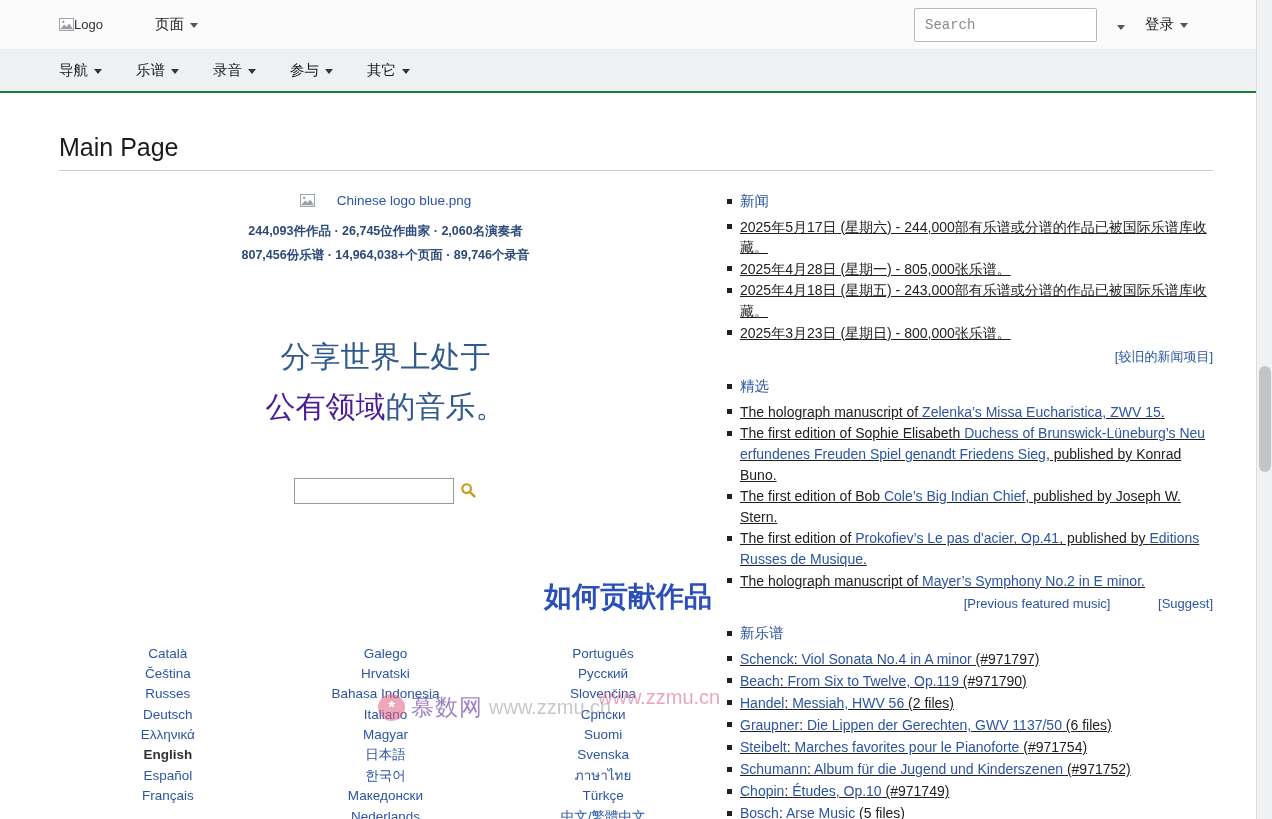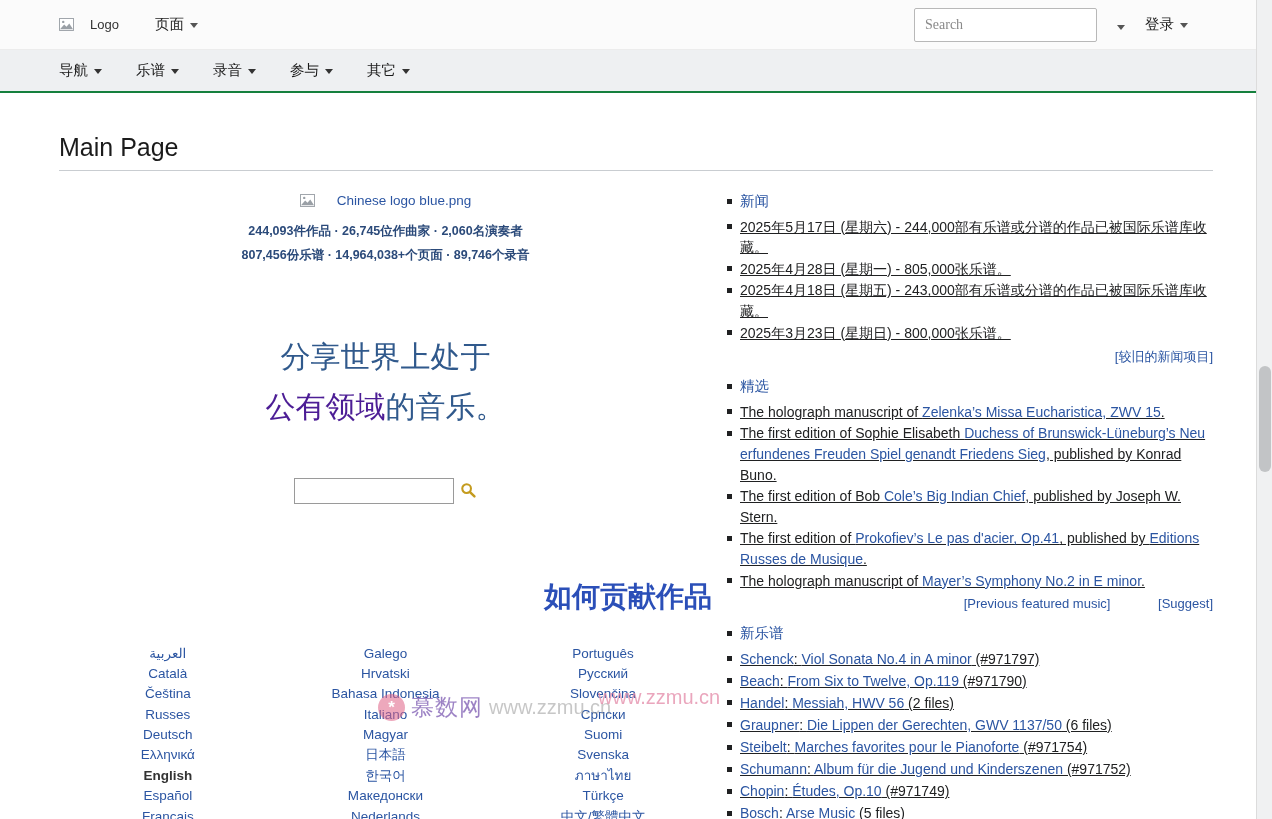--- a/index.html
+++ b/index.html
@@ -5,29 +5,29 @@
   * { margin:0; padding:0; box-sizing:border-box; }
   html,body { width:1272px; height:819px; overflow:hidden; background:#fff;
     font-family:"Liberation Sans", sans-serif; color:#202122; position:relative; }
 
   a { text-decoration:none; }
   .lnk { color:#2b55a2; cursor:pointer; }
 
   
   .topbar { height:50px; background:#fbfbfb; display:flex; align-items:center;
     padding:0 84px 0 59px; border-bottom:1px solid #ececec; }
-  .logo { display:flex; align-items:center; gap:16px; width:96px; cursor:pointer; }
+  .logo { display:flex; align-items:center; gap:0; width:96px; cursor:pointer; }
   .logo-alt { font-size:13px; color:#333; }
   .menu-item { display:flex; align-items:center; gap:6px; font-size:14.5px; color:#222; cursor:pointer; }
   .caret { display:inline-block; width:0; height:0; border-left:4px solid transparent;
     border-right:4px solid transparent; border-top:5px solid #555; margin-top:2px; }
   .top-right { margin-left:auto; display:flex; align-items:center; gap:16px; }
   .top-search { width:183px; height:33px; border:1px solid #b8b8b8; border-radius:2px;
     padding:16px 10px; font-size:14px; background:#fff; color:#222; outline:none;
-    font-family:Liberation Serif, serif; }
+    font-family:Liberation Mono, monospace; }
   .top-search::placeholder { color:#8a8a8a; }
   .sel-caret { cursor:pointer; padding:4px; }
 
   
   .navbar { height:43px; background:#eef0f2; border-bottom:2px solid #15803d;
     display:flex; align-items:center; gap:34px; padding:0 59px; }
   .nav-item { display:flex; align-items:center; gap:6px; font-size:14.5px; color:#1a1a1a; cursor:pointer; }
   .nav-item .caret { border-top-color:#333; }
 
   
@@ -173,21 +173,20 @@
         <line x1="10.6" y1="10.6" x2="15.3" y2="15.3" stroke="#c49b1e" stroke-width="2.6" stroke-linecap="round"></line>
       </svg>
     </div>
 
     <div class="contribute">
       <a href="#">如何贡献作品</a>
     </div>
 
     <div class="langs">
       <div class="lang-col">
-          <a href="#" class="lang lnk">العربية</a>
           <a href="#" class="lang lnk">Català</a>
           <a href="#" class="lang lnk">Čeština</a>
           <a href="#" class="lang lnk">Russes</a>
           <a href="#" class="lang lnk">Deutsch</a>
           <a href="#" class="lang lnk">Ελληνικά</a>
           <b class="lang cur">English</b>
           <a href="#" class="lang lnk">Español</a>
           <a href="#" class="lang lnk">Français</a>
         </div>
       <div class="lang-col">

